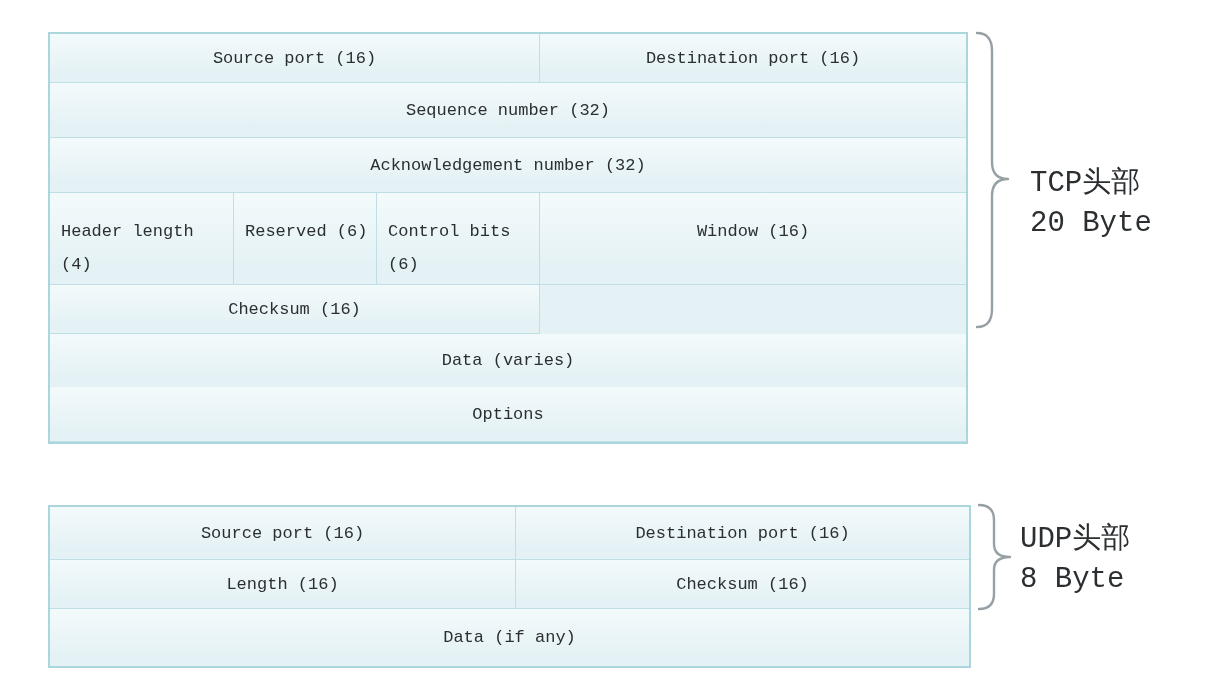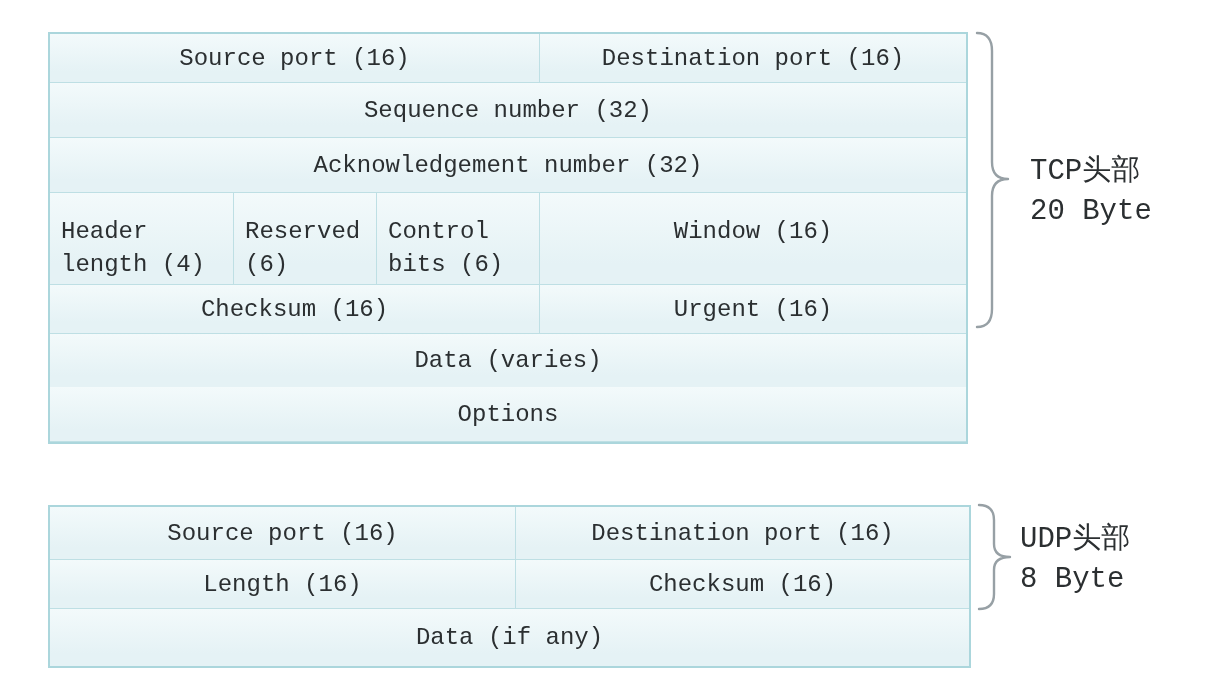--- a/index.html
+++ b/index.html
@@ -38,21 +38,21 @@
     grid-template-columns: 466px 1fr;
     grid-template-rows: 53px 49px 57px;
   }
   .cell {
     background: linear-gradient(180deg, var(--cell-bg-top) 0%, var(--cell-bg-bottom) 78%, var(--cell-bg-bottom) 100%);
     border-right: 1px solid var(--cell-border);
     border-bottom: 1px solid var(--cell-border);
     display: flex;
     align-items: center;
     justify-content: center;
-    font-size: 24px;
+    font-size: 17px;
     line-height: 33px;
     white-space: pre-wrap;
     text-align: center;
   }
   .cell.no-r { border-right: none; }
   .cell.no-b { border-bottom: none; }
   .span3 { grid-column: 1 / 4; }
   .span4 { grid-column: 1 / 5; }
   .span2 { grid-column: 1 / 3; }
   .top  { align-items: flex-start; padding-top: 22px; }
@@ -88,32 +88,31 @@
     <div class="cell span4 no-r">Sequence number (32)</div>
 
     <div class="cell span4 no-r">Acknowledgement number (32)</div>
 
     <div class="cell top left">Header length (4)</div>
     <div class="cell top left">Reserved (6)</div>
     <div class="cell top left">Control bits (6)</div>
     <div class="cell top no-r">Window (16)</div>
 
     <div class="cell span3">Checksum (16)</div>
-    <div class="cell no-r">Urgent (16)</div>
 
     <div class="cell span4 no-r no-b">Data (varies)</div>
 
     <div class="cell span4 no-r">Options</div>
   </div>
 
   <svg class="brace" style="left:974px; top:31px;" width="38" height="300" viewBox="0 0 38 300" aria-hidden="true">
     <path d="M3,2 Q18,2 18,20 L18,131 Q18,148 34,148 Q18,148 18,165 L18,278 Q18,296 3,296"></path>
   </svg>
 
-  <div class="side-label" style="left:1030px; top:152px;">
+  <div class="side-label" style="left:1030px; top:164px;">
     <div>TCP头部</div>
     <div>20 Byte</div>
   </div>
 
   <div class="hdr-table udp-table">
 
     <div class="cell">Source port (16)</div>
     <div class="cell no-r">Destination port (16)</div>
 
     <div class="cell">Length (16)</div>

